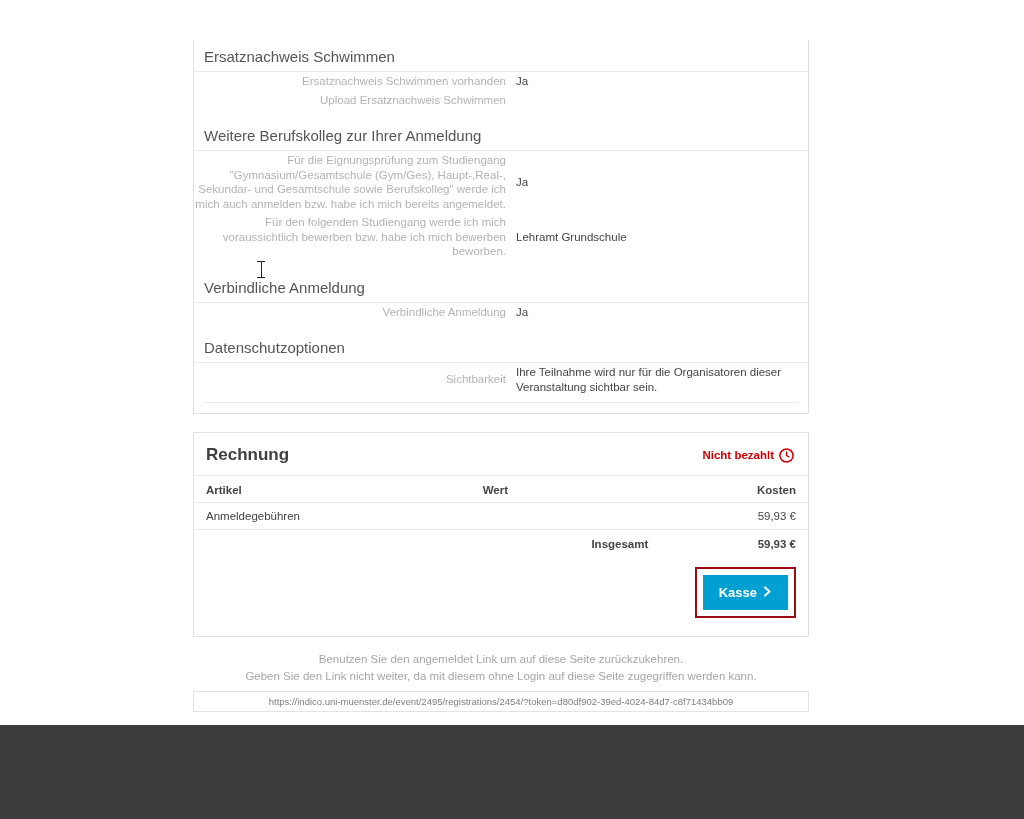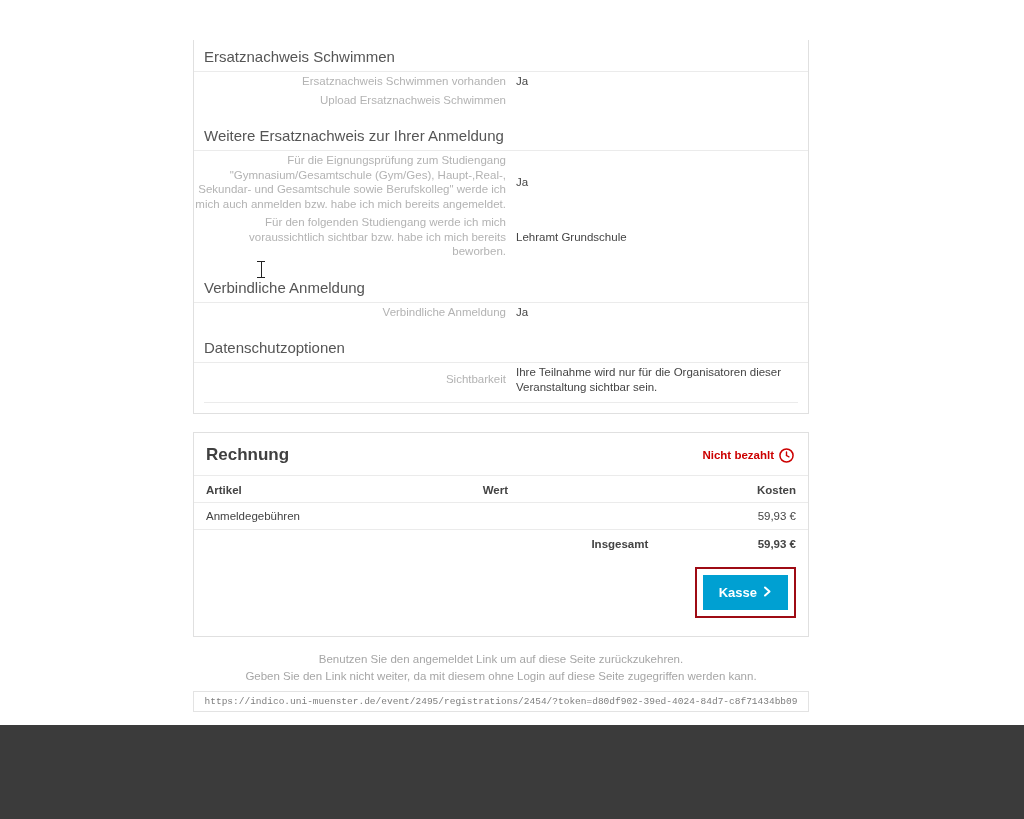--- a/index.html
+++ b/index.html
@@ -166,21 +166,21 @@
     margin-top: 14px;
   }
   .link-box {
     margin-top: 6px;
     border: 1px solid #e3e3e3;
     background: #fff;
     text-align: center;
     font-size: 9.5px;
     color: #7d7d7d;
     padding: 4px 6px;
-    font-family: Liberation Mono, monospace;
+    font-family: Liberation Sans, sans-serif;
     word-break: break-all;
   }
 
   .footer-bar {
     position: absolute;
     left: 0;
     top: 725px;
     width: 1024px;
     height: 94px;
     background: #3b3b3b;
@@ -221,27 +221,27 @@
         <div class="field-label">Ersatznachweis Schwimmen vorhanden</div>
         <div class="field-value">Ja</div>
       </div>
       <div class="field-row">
         <div class="field-label">Upload Ersatznachweis Schwimmen</div>
         <div class="field-value"></div>
       </div>
 
       <div class="sec-gap"></div>
 
-      <h3 class="section-title">Weitere Ersatznachweis zur Ihrer Anmeldung</h3>
+      <h3 class="section-title">Weitere Berufskolleg zur Ihrer Anmeldung</h3>
       <div class="field-row tall">
         <div class="field-label">Für die Eignungsprüfung zum Studiengang "Gymnasium/Gesamtschule (Gym/Ges), Haupt-,Real-, Sekundar- und Gesamtschule sowie Berufskolleg" werde ich mich auch anmelden bzw. habe ich mich bereits angemeldet.</div>
         <div class="field-value">Ja</div>
       </div>
       <div class="field-row tall">
-        <div class="field-label">Für den folgenden Studiengang werde ich mich voraussichtlich sichtbar bzw. habe ich mich bereits beworben.</div>
+        <div class="field-label">Für den folgenden Studiengang werde ich mich voraussichtlich bewerben bzw. habe ich mich bewerben beworben.</div>
         <div class="field-value">Lehramt Grundschule</div>
       </div>
 
       <div class="sec-gap"></div>
 
       <h3 class="section-title">Verbindliche Anmeldung</h3>
       <div class="field-row">
         <div class="field-label">Verbindliche Anmeldung</div>
         <div class="field-value">Ja</div>
       </div>

